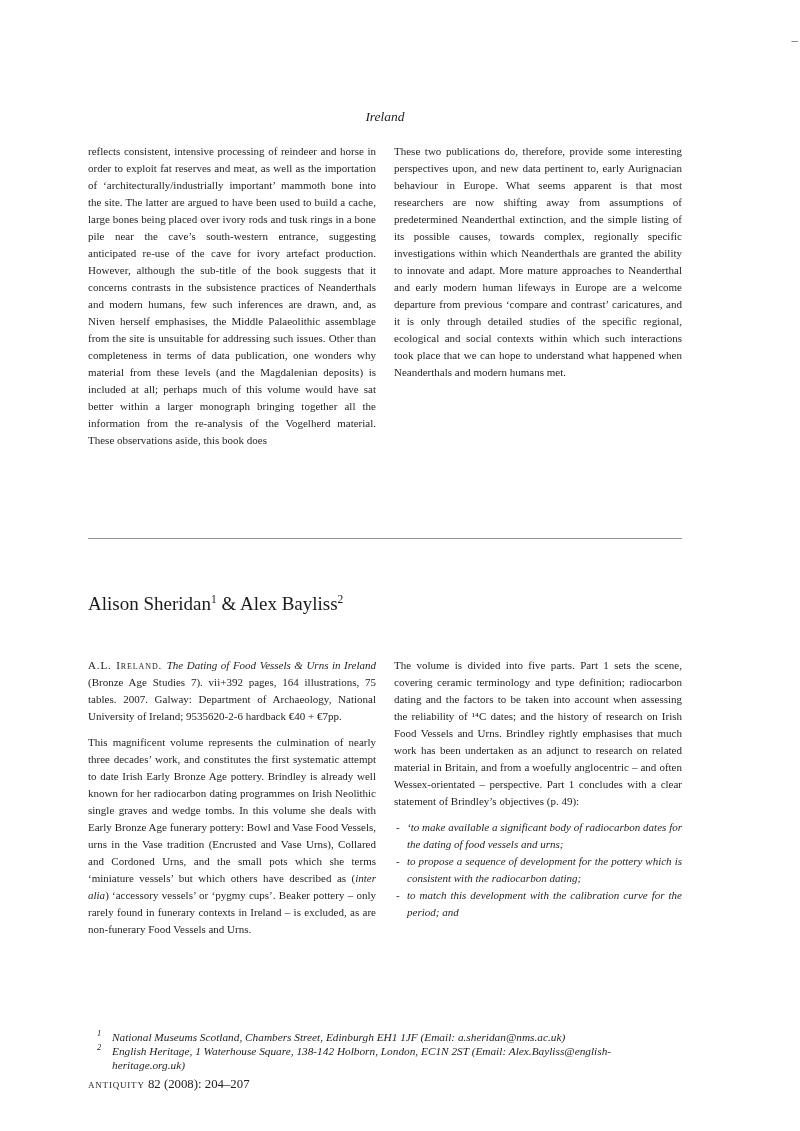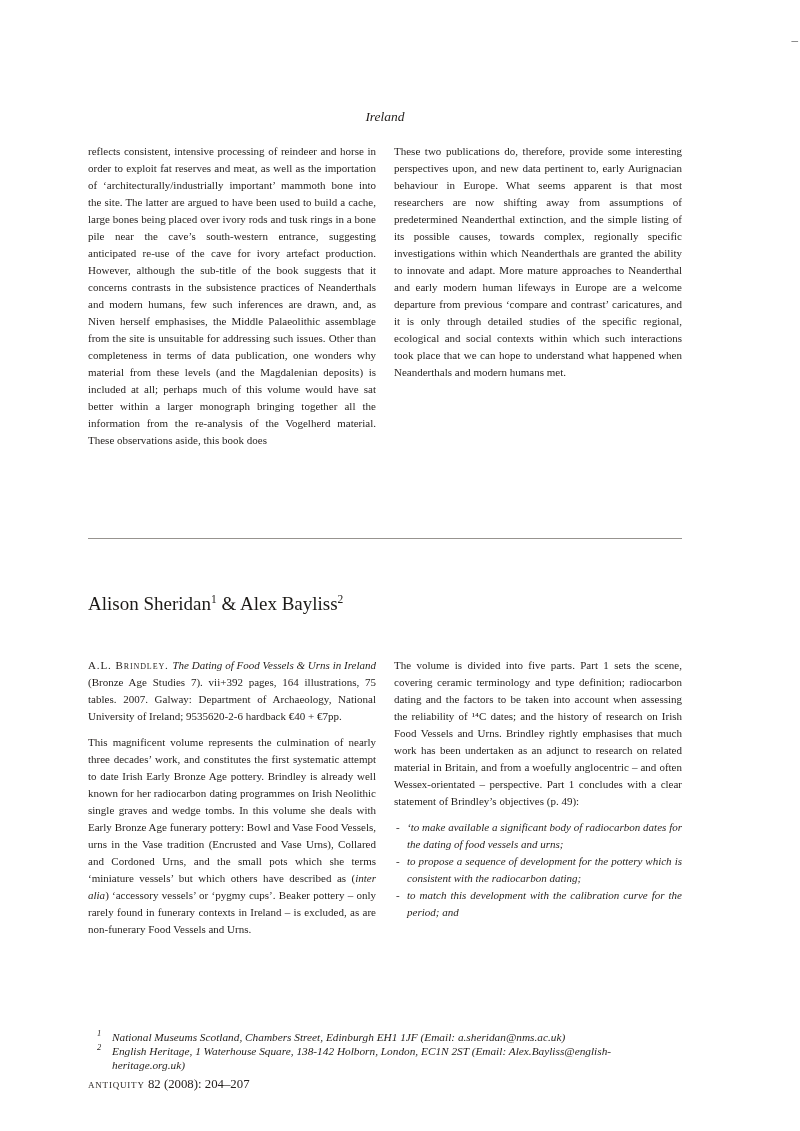--- a/index.html
+++ b/index.html
@@ -98,21 +98,21 @@
     </div>
   </section>
 
   <div class="abs divider"></div>
 
 
   <h2 class="abs article-authors"><span>Alison Sheridan</span><sup>1</sup><span> &amp; </span><span>Alex Bayliss</span><sup>2</sup></h2>
 
   <section class="abs two-col review2">
     <div class="col">
-      <p class="biblio"><span class="sc-author">A.L. Brindley. </span><span class="italic">The Dating of Food Vessels &amp; Urns in Ireland</span><span> (Bronze Age Studies 7). vii+392 pages, 164 illustrations, 75 tables. 2007. Galway: Department of Archaeology, National University of Ireland; 9535620-2-6 hardback €40 + €7pp.</span></p>
+      <p class="biblio"><span class="sc-author">A.L. Ireland. </span><span class="italic">The Dating of Food Vessels &amp; Urns in Ireland</span><span> (Bronze Age Studies 7). vii+392 pages, 164 illustrations, 75 tables. 2007. Galway: Department of Archaeology, National University of Ireland; 9535620-2-6 hardback €40 + €7pp.</span></p>
       <p><span>This magnificent volume represents the culmination of nearly three decades’ work, and constitutes the first systematic attempt to date Irish Early Bronze Age pottery. Brindley is already well known for her radiocarbon dating programmes on Irish Neolithic single graves and wedge tombs. In this volume she deals with Early Bronze Age funerary pottery: Bowl and Vase Food Vessels, urns in the Vase tradition (Encrusted and Vase Urns), Collared and Cordoned Urns, and the small pots which she terms ‘miniature vessels’ but which others have described as (</span><span class="italic">inter alia</span><span>) ‘accessory vessels’ or ‘pygmy cups’. Beaker pottery – only rarely found in funerary contexts in Ireland – is excluded, as are non-funerary Food Vessels and Urns.</span></p>
     </div>
     <div class="col">
       <p>The volume is divided into five parts. Part 1 sets the scene, covering ceramic terminology and type definition; radiocarbon dating and the factors to be taken into account when assessing the reliability of ¹⁴C dates; and the history of research on Irish Food Vessels and Urns. Brindley rightly emphasises that much work has been undertaken as an adjunct to research on related material in Britain, and from a woefully anglocentric – and often Wessex-orientated – perspective. Part 1 concludes with a clear statement of Brindley’s objectives (p. 49):</p>
       <div class="bullets">
         <div class="bullet">
           <span class="bullet-dash">-</span>
           <span class="bullet-text">‘to make available a significant body of radiocarbon dates for the dating of food vessels and urns;</span>
         </div>
         <div class="bullet">

